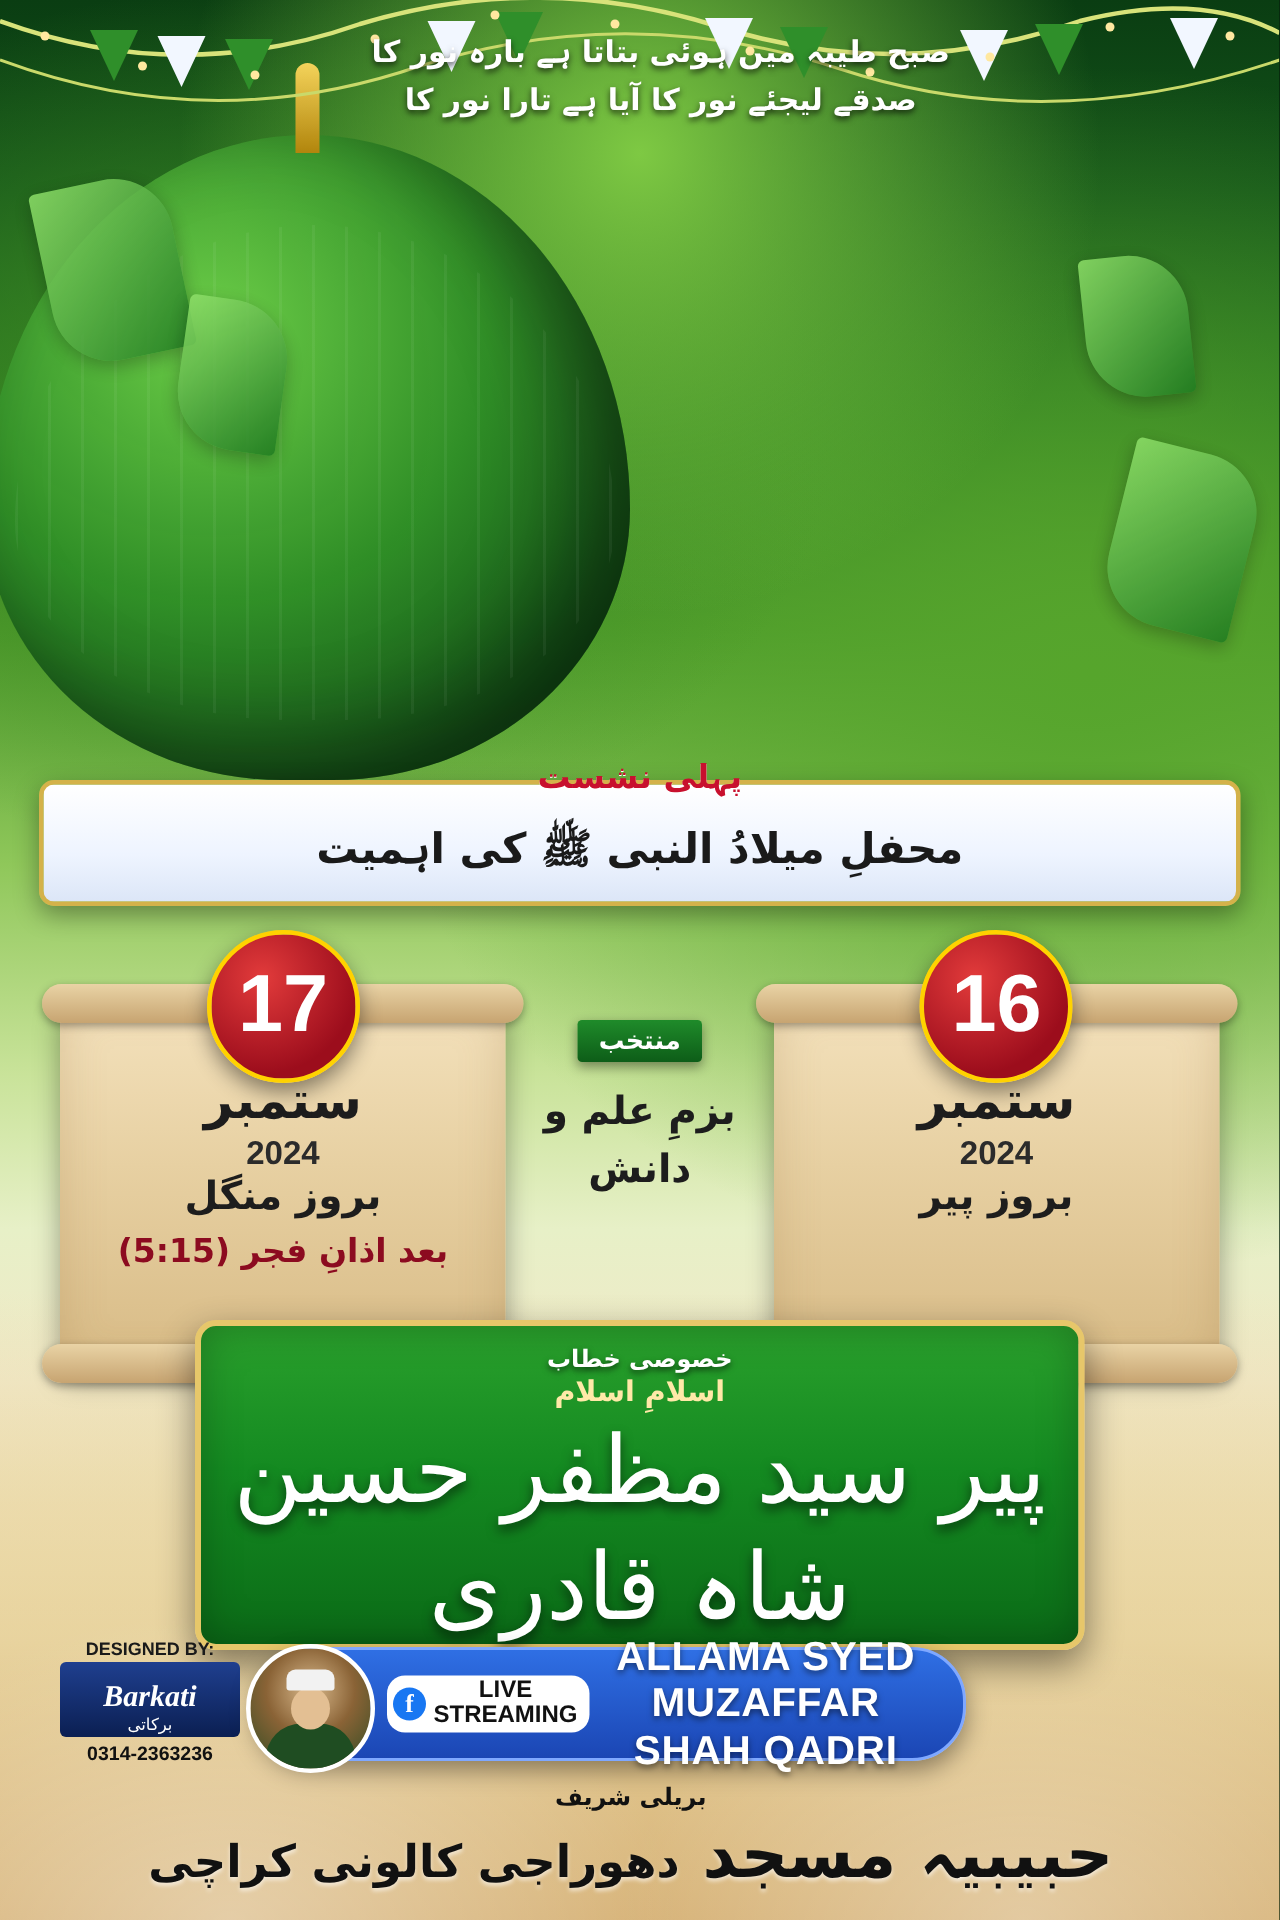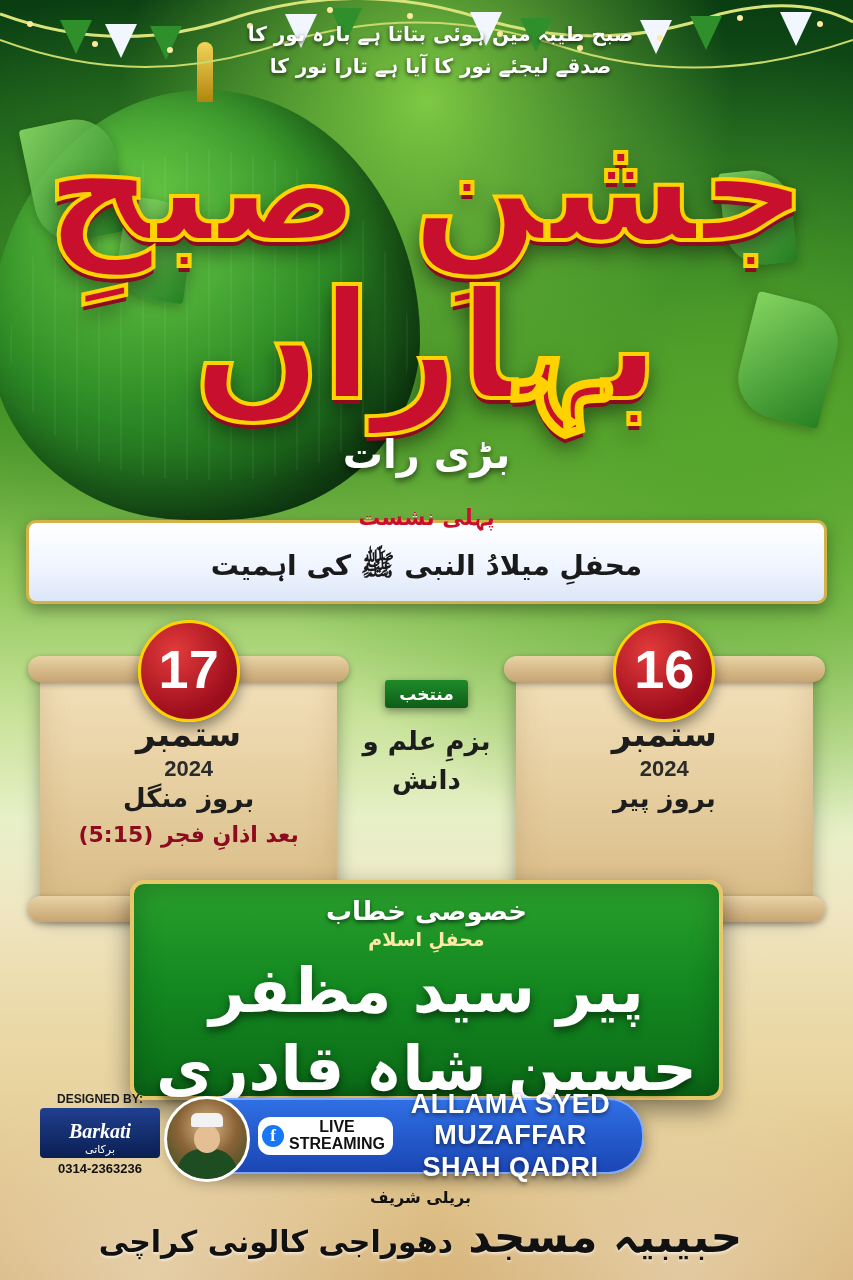--- a/index.html
+++ b/index.html
@@ -287,37 +287,37 @@
     border: 4px solid #e7c76a;
     border-radius: 14px;
     box-shadow: 0 10px 24px rgba(0,0,0,.45), inset 0 0 28px rgba(0,0,0,.25);
     text-align: center;
     direction: rtl;
     padding-top: 12px;
     z-index: 7;
   }
   .speaker-kicker {
     font-family: "DejaVu Sans", sans-serif;
-    font-size: 26px;
+    font-size: 16px;
     font-weight: bold;
     color: #ffffff;
     text-shadow: 0 2px 4px rgba(0,0,0,.6);
   }
   .speaker-title {
     margin-top: 2px;
     font-family: "DejaVu Sans", sans-serif;
     font-size: 19px;
     font-weight: bold;
     color: #ffe9a8;
   }
   .speaker-name {
     margin-top: 2px;
     font-family: "DejaVu Sans", sans-serif;
     font-size: 62px;
-    font-weight: bold;
+    font-weight: normal;
     color: #ffffff;
     line-height: 1.25;
     text-shadow: 0 4px 8px rgba(0,0,0,.55);
   }
 
   
   .designer {
     position: absolute;
     left: 40px; top: 1092px;
     width: 120px;
@@ -514,24 +514,20 @@
         <circle cx="820" cy="24" r="3"></circle>
       </g>
     </svg>
   </div>
 
   <div class="couplet">
     <div>صبح طیبہ میں ہوئی بتاتا ہے بارہ نور کا</div>
     <div>صدقے لیجئے نور کا آیا ہے تارا نور کا</div>
   </div>
 
-  <div class="title-wrap">
-    <div class="title-main">جشنِ صبحِ بہاراں</div>
-    <div class="title-sub">بڑی رات</div>
-  </div>
 
   <div class="sessions">
     <div class="session">
       <div class="session-tag">پہلی نشست</div>
       <div class="session-text">محفلِ میلادُ النبی ﷺ کی اہمیت</div>
     </div>
   </div>
 
   <div class="scrolls">
 
@@ -552,21 +548,21 @@
       <div class="scroll-month">ستمبر</div>
       <div class="scroll-year">2024</div>
       <div class="scroll-month" style="font-size:26px">بروز منگل</div>
       <div class="scroll-time">بعد اذانِ فجر (5:15)</div>
     </div>
 
   </div>
 
   <div class="speaker-panel">
     <div class="speaker-kicker">خصوصی خطاب</div>
-    <div class="speaker-title">محفلِ اسلام</div>
+    <div class="speaker-title">اسلامِ اسلام</div>
     <div class="speaker-name">پیر سید مظفر حسین شاہ قادری</div>
   </div>
 
   <div class="designer">
     <div class="designer-label">DESIGNED BY:</div>
     <div class="designer-logo">
       <div class="brand">Barkati</div>
       <div class="brand-ur">برکاتی</div>
     </div>
     <div class="designer-phone">0314-2363236</div>

